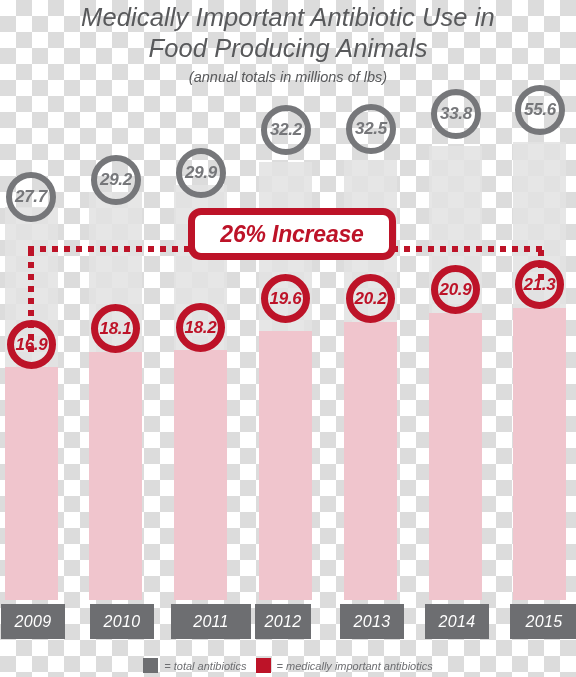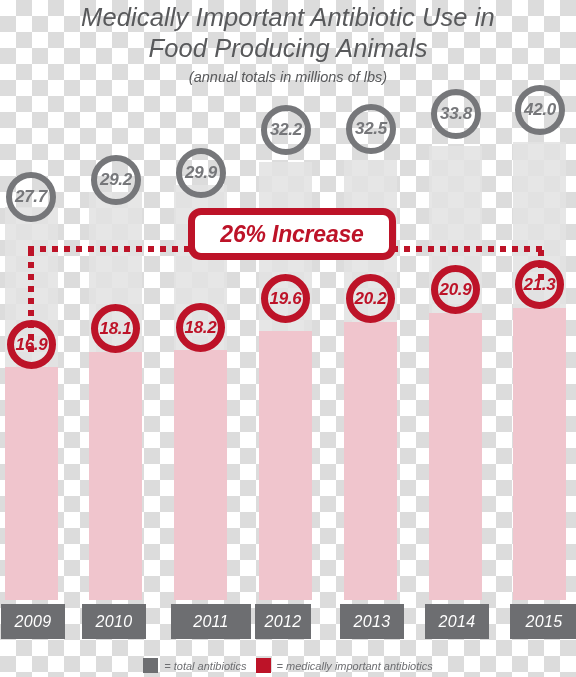--- a/index.html
+++ b/index.html
@@ -214,21 +214,21 @@
     <div class="bubble bubble-gray" style="left:261px; top:105px;">
         <span>32.2</span>
       </div>
     <div class="bubble bubble-gray" style="left:346px; top:104px;">
         <span>32.5</span>
       </div>
     <div class="bubble bubble-gray" style="left:431px; top:89px;">
         <span>33.8</span>
       </div>
     <div class="bubble bubble-gray" style="left:515px; top:85px;">
-        <span>42.0</span>
+        <span>55.6</span>
       </div>
 
     <div class="dot-v" style="left:28px; top:250px; height:104px;"></div>
     <div class="dot-h" style="left:28px; top:246px; width:166px;"></div>
 
     <div class="dot-h" style="left:392px; top:246px; width:152px;"></div>
     <div class="dot-v" style="left:538px; top:250px; height:30px;"></div>
 
     <div class="bubble bubble-red" style="left:7px;   top:320px; z-index:7;">
         <span>16.9</span>
@@ -248,21 +248,21 @@
     <div class="bubble bubble-red" style="left:431px; top:265px; z-index:7;">
         <span>20.9</span>
       </div>
     <div class="bubble bubble-red" style="left:515px; top:260px; z-index:7;">
         <span>21.3</span>
       </div>
 
     <div class="year-tab" style="left:1px;   top:604px; width:64px;">
         <span>2009</span>
       </div>
-    <div class="year-tab" style="left:82px;  top:604px; width:64px;">
+    <div class="year-tab" style="left:90px;  top:604px; width:64px;">
         <span>2010</span>
       </div>
     <div class="year-tab" style="left:171px; top:604px; width:80px;justify-content:center;">
         <span>2011</span>
       </div>
     <div class="year-tab" style="left:255px; top:604px; width:56px;">
         <span>2012</span>
       </div>
     <div class="year-tab" style="left:340px; top:604px; width:64px;">
         <span>2013</span>

